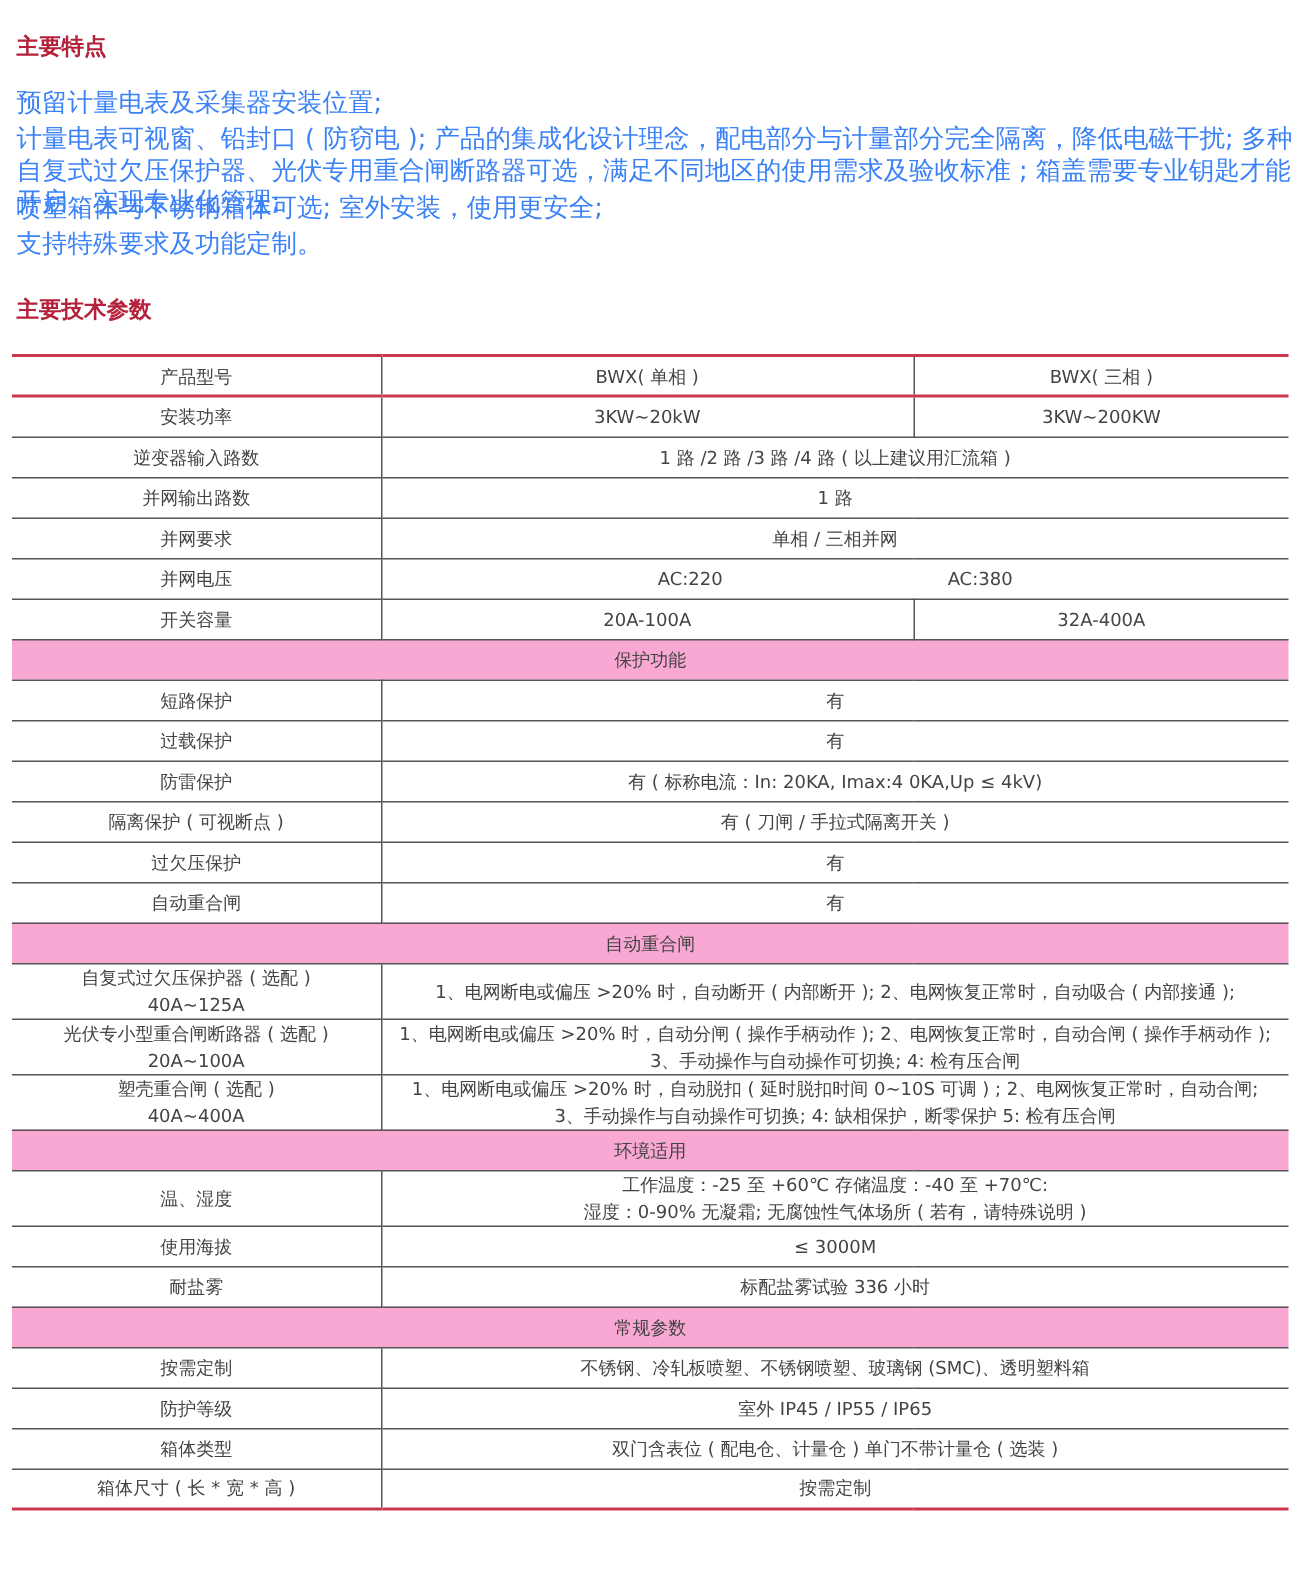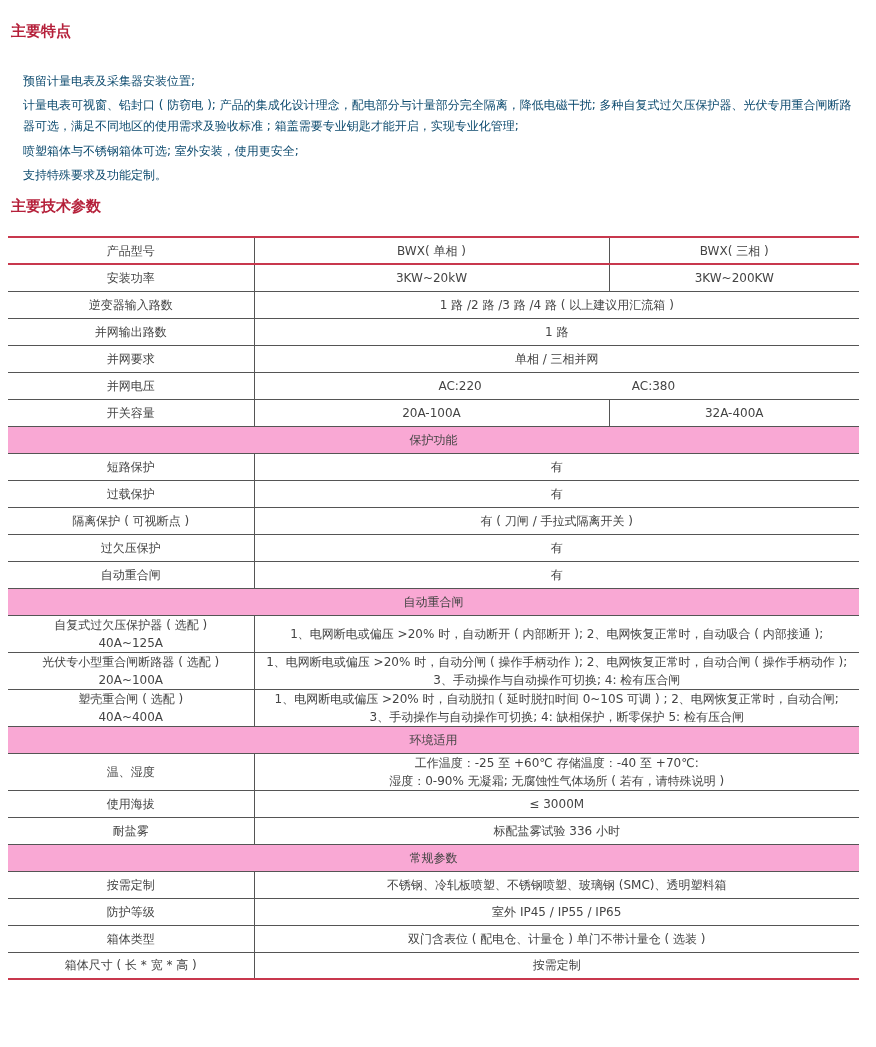--- a/index.html
+++ b/index.html
@@ -1,19 +1,19 @@
 <!DOCTYPE html>
 <html><head>
 <meta charset="utf-8">
 <style>
   html, body { margin:0; padding:0; background:#ffffff; }
   body { width:876px; height:1047px; position:relative; overflow:hidden;
          font-family:"DejaVu Sans","Liberation Sans",sans-serif; color:#444; }
   .h-title { position:absolute; left:11px; font-size:15px; font-weight:bold; color:#b5203a; margin:0; }
-  .para { position:absolute; left:11px; right:8px; font-size:12px; color:#0c4a6e; line-height:21px; margin:12px; }
+  .para { position:absolute; left:11px; right:8px; font-size:17px; color:#3b82f6; line-height:21px; margin:0; }
   table.spec { position:absolute; left:8px; top:236px; width:851px; border-collapse:collapse;
                font-size:12px; color:#444; table-layout:fixed; }
   table.spec td { text-align:center; vertical-align:middle; padding:0 4px; border-bottom:1.5px solid #555; line-height:18px; }
   table.spec td.lbl { border-right:1px solid #555; }
   table.spec td.sep { border-right:1px solid #555; }
   table.spec tr { height:27px; }
   table.spec tr.tall { height:37px; }
   table.spec tr.top td { border-top:2px solid #c8384d; border-bottom:2px solid #c8384d; }
   table.spec tr.last td { border-bottom:2px solid #c8384d; }
   table.spec tr.section td { background:#f9a8d4; }
@@ -76,20 +76,24 @@
   <tr class="section">
     <td colspan="3">保护功能</td>
   </tr>
   <tr>
     <td class="lbl">短路保护</td>
     <td colspan="2">有</td>
   </tr>
   <tr>
     <td class="lbl">过载保护</td>
     <td colspan="2">有</td>
+  </tr>
+  <tr>
+    <td class="lbl">防雷保护</td>
+    <td colspan="2">有 ( 标称电流：In: 20KA, Imax:4 0KA,Up ≤ 4kV)</td>
   </tr>
   <tr>
     <td class="lbl">隔离保护 ( 可视断点 )</td>
     <td colspan="2">有 ( 刀闸 / 手拉式隔离开关 )</td>
   </tr>
   <tr>
     <td class="lbl">过欠压保护</td>
     <td colspan="2">有</td>
   </tr>
   <tr>

